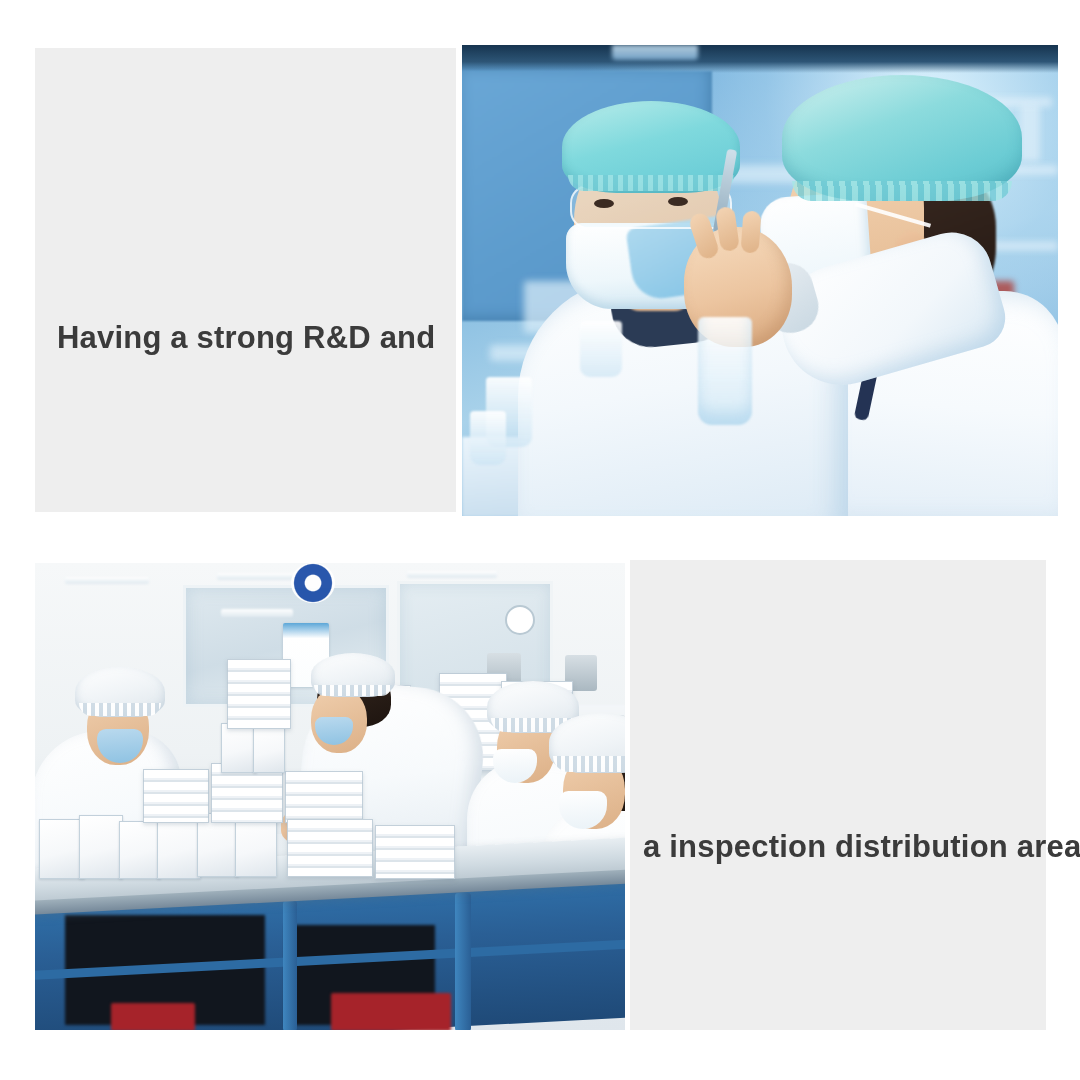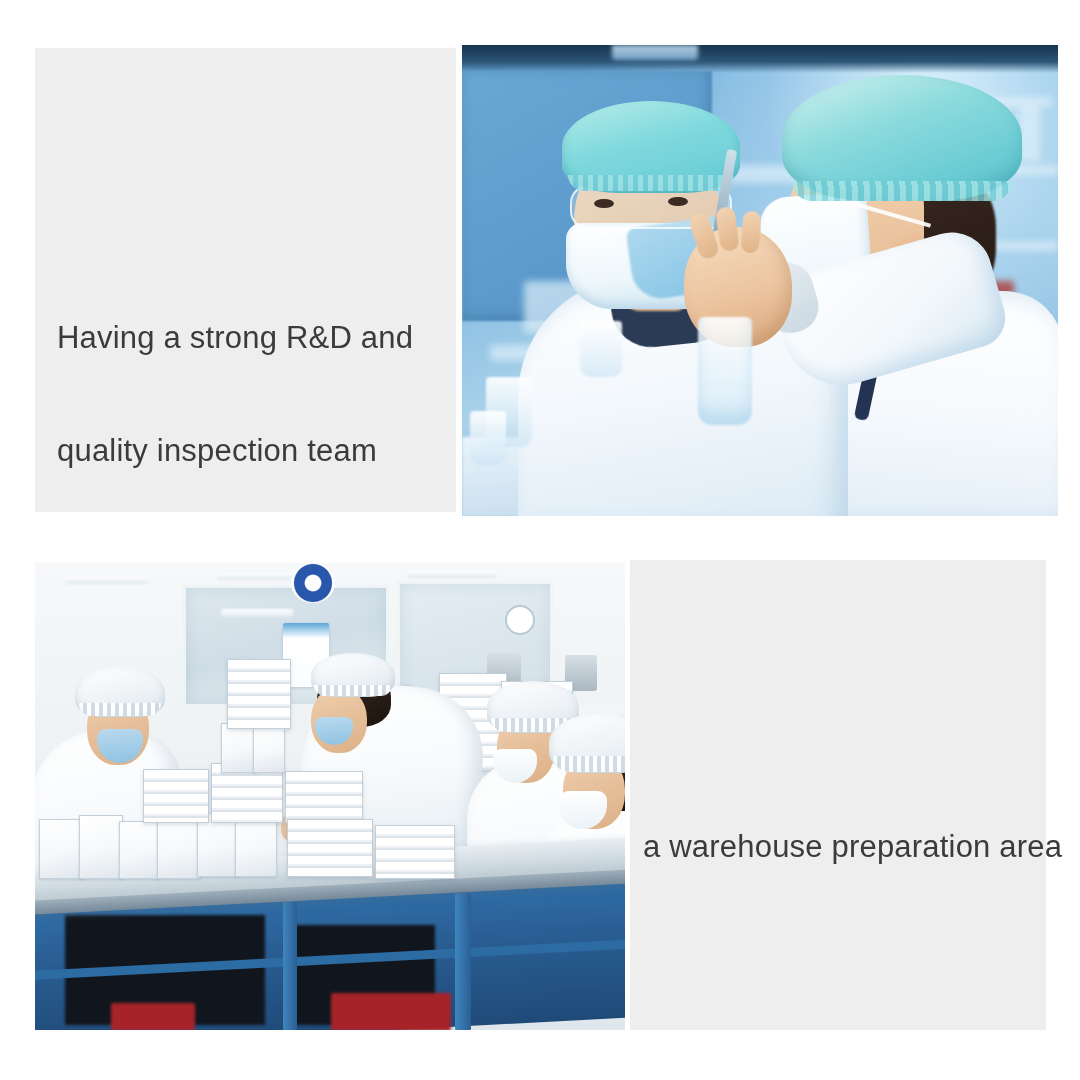--- a/index.html
+++ b/index.html
@@ -29,21 +29,21 @@
   }
   .caption {
     position: absolute;
     color: #3b3b3b;
     font-size: 31px;
     font-weight: 400;
     line-height: 1.22;
     letter-spacing: 0.2px;
     white-space: pre;
   }
-  .caption .line { display: block; }
+  .caption .line { display: block; font-weight: bold; }
 
   .photo {
     position: absolute;
     overflow: hidden;
   }
 
   
   #panel-top-left  { left: 35px;  top: 48px;  width: 421px; height: 464px; }
   #caption-top     { left: 57px;  top: 243px; width: 390px; }
 
@@ -403,21 +403,20 @@
 </style>
 </head>
 <body>
 
 <div class="page">
 
   <div class="gray-panel" id="panel-top-left"></div>
 
   <div class="caption" id="caption-top">
     <span class="line">Having a strong R&amp;D and</span>
-    <span class="line">quality inspection team</span>
   </div>
 
   <div class="photo" id="photo-top">
     <div class="lab-bg"></div>
     <div class="lab-ceiling"></div>
     <div class="lab-ceilinglight"></div>
     <div class="lab-wallpanel"></div>
 
     <div class="lab-shelf" style="left:470px;top:52px;width:120px;height:10px;"></div>
     <div class="lab-shelf" style="left:470px;top:120px;width:126px;height:10px;"></div>
@@ -542,16 +541,16 @@
     <div class="box-stack" style="left:252px;top:256px;width:84px;height:56px;"></div>
     <div class="box-stack" style="left:340px;top:262px;width:78px;height:52px;"></div>
     <div class="box" style="left:186px;top:160px;width:34px;height:48px;"></div>
     <div class="box" style="left:218px;top:164px;width:30px;height:44px;"></div>
     <div class="box-stack" style="left:192px;top:96px;width:62px;height:68px;"></div>
   </div>
 
   <div class="gray-panel" id="panel-bottom-right"></div>
 
   <div class="caption" id="caption-bottom">
-    <span class="line">a warehouse preparation area</span>
+    <span class="line">a inspection distribution area</span>
   </div>
 
 </div>
 
 </body></html>

